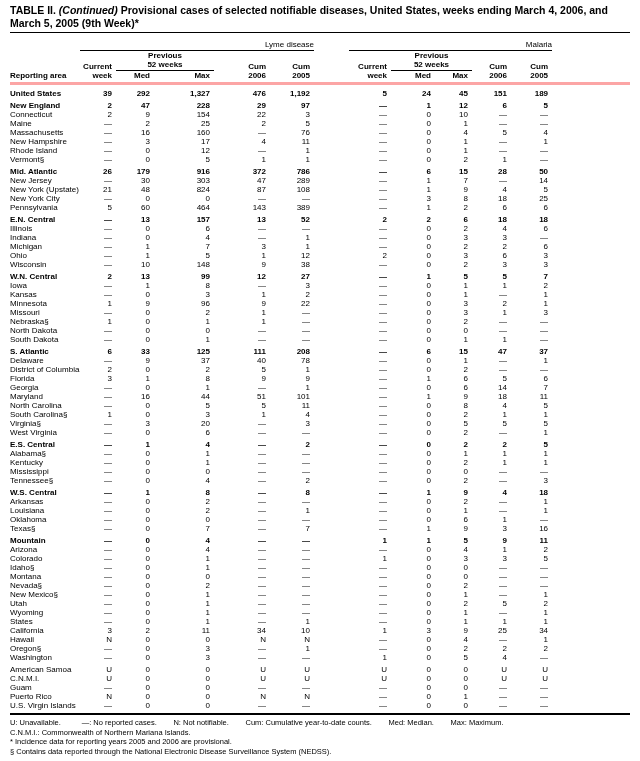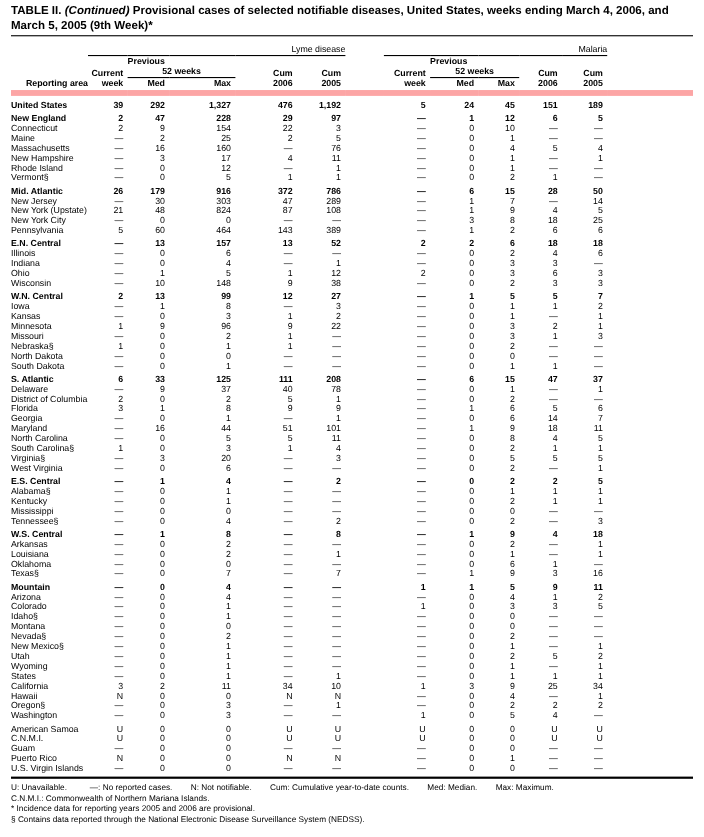--- a/index.html
+++ b/index.html
@@ -11,24 +11,24 @@
   }
   .page { padding:4px 10px 0 10px; width:640px; }
   .title { font-size:10.5px; font-weight:bold; line-height:12.5px; max-width:622px; letter-spacing:0; }
   .title .i { font-style:italic; }
   .rule-title { border-top:1.6px solid #000; margin-top:3px; }
   table { border-collapse:collapse; table-layout:fixed; width:620px; margin-top:4px; }
   th, td { font-size:8px; line-height:9px; padding:0; vertical-align:bottom; white-space:nowrap; }
   th { font-weight:bold; }
   th.num, td.num { text-align:right; padding-right:4px; }
   th.grp { text-align:right; border-bottom:1px solid #000; padding-bottom:1px; font-weight:normal; }
-  th.prev { text-align:left; }
+  th.prev { text-align:center; }
   th.w52 { text-align:center; border-bottom:1px solid #000; padding-bottom:1px; }
   th.area { text-align:left; }
-  tr.hdr-last th { border-bottom:5px solid #fca5a5; padding-bottom:2px;text-align:right; }
+  tr.hdr-last th { border-bottom:3px solid #fca5a5; padding-bottom:2px; }
   thead tr.r1 th { height:13px; }
   thead tr.r2 th { height:10px; }
   thead tr.r3 th { height:10px; }
   thead tr.hdr-last th { height:11px; }
   tbody td { height:9px; }
   tbody td.area { text-align:left; }
   tbody tr.bold td { font-weight:bold; }
   tbody tr.group-start td { padding-top:3px; height:12px; }
   tbody tr:first-child td { padding-top:4px; height:13px; }
   .rule-footer { border-top:2px solid #000; margin-top:3px; }
@@ -345,20 +345,35 @@
           <td class="num">1</td>
           <td></td>
           <td class="num">—</td>
           <td class="num">0</td>
           <td class="num">3</td>
           <td class="num">3</td>
           <td class="num">—</td>
           <td></td>
         </tr>
         <tr>
+          <td class="area">Michigan</td>
+          <td class="num">—</td>
+          <td class="num">1</td>
+          <td class="num">7</td>
+          <td class="num">3</td>
+          <td class="num">1</td>
+          <td></td>
+          <td class="num">—</td>
+          <td class="num">0</td>
+          <td class="num">2</td>
+          <td class="num">2</td>
+          <td class="num">6</td>
+          <td></td>
+        </tr>
+        <tr>
           <td class="area">Ohio</td>
           <td class="num">—</td>
           <td class="num">1</td>
           <td class="num">5</td>
           <td class="num">1</td>
           <td class="num">12</td>
           <td></td>
           <td class="num">2</td>
           <td class="num">0</td>
           <td class="num">3</td>

